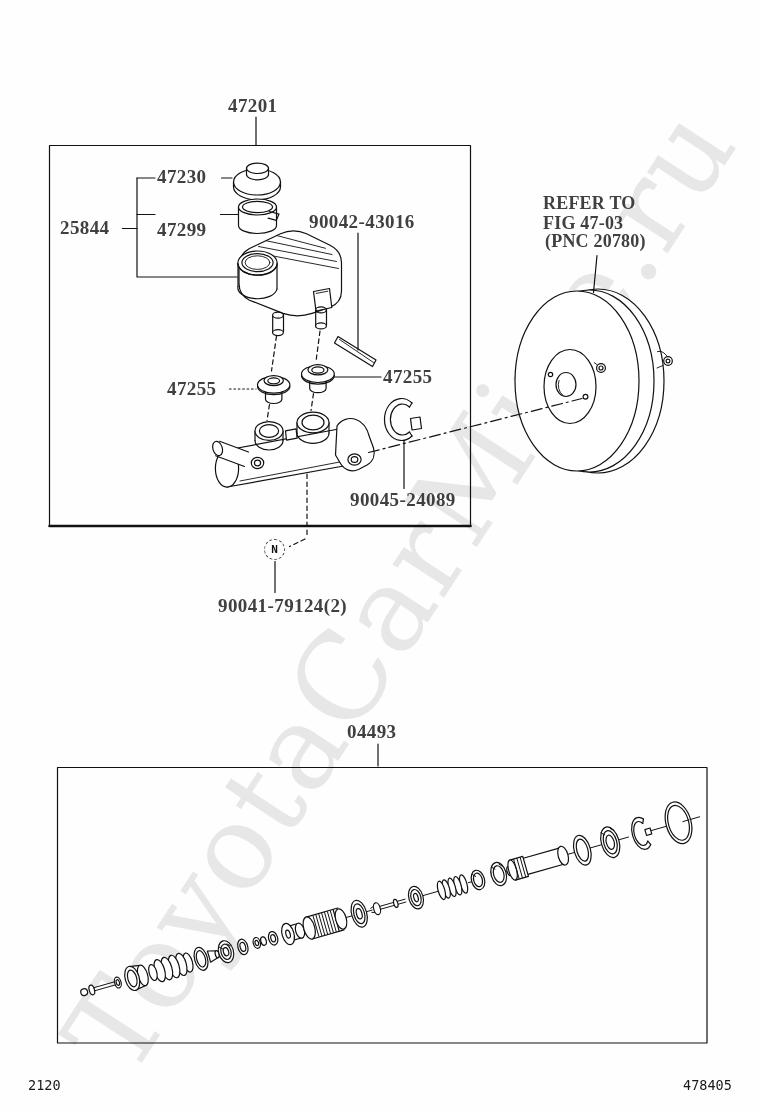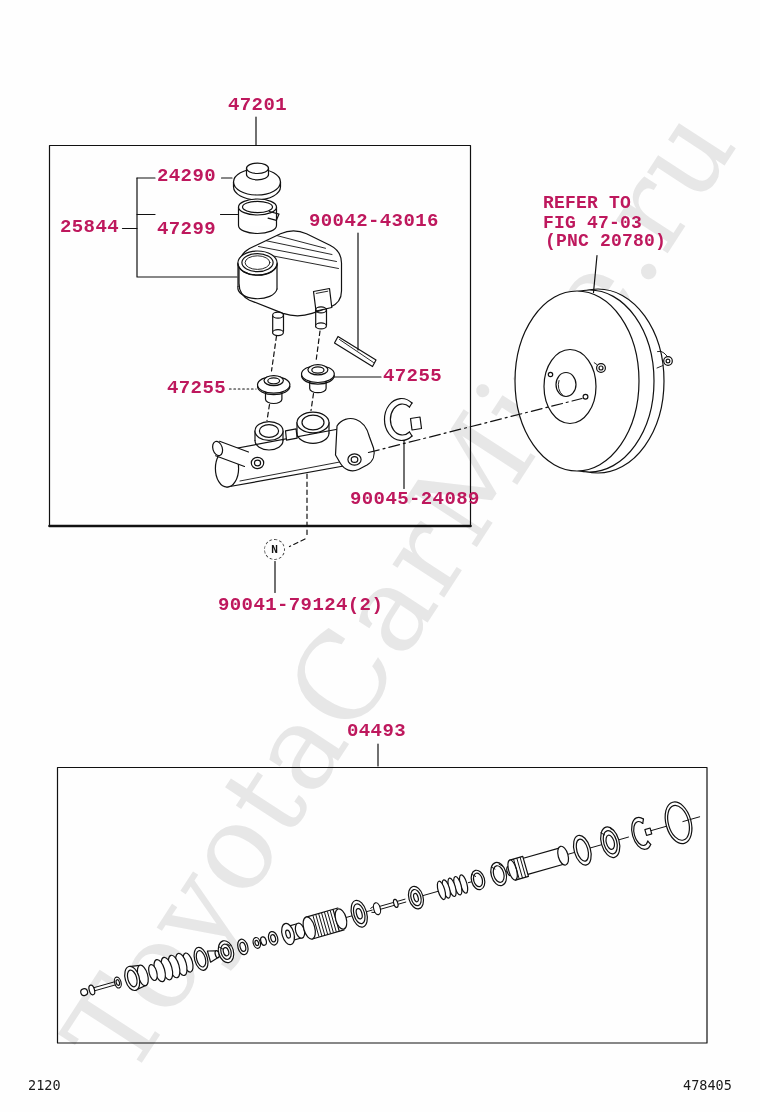--- a/index.html
+++ b/index.html
@@ -11,22 +11,22 @@
       color:#e7e7e7;white-space:nowrap;z-index:0;}
   svg.art{position:absolute;left:0;top:0;z-index:1;}
   .ln{fill:none;stroke:#111111;stroke-width:1.2;stroke-linecap:round;stroke-linejoin:round;}
   .fw{fill:#ffffff;stroke:#111111;stroke-width:1.2;stroke-linejoin:round;}
   .fwn{fill:#ffffff;stroke:none;}
   .thin{stroke-width:0.9;}
   .thk{stroke-width:2.6;}
   .dsh{stroke-dasharray:4.5 3.5;}
   .dot{stroke-dasharray:1.6 2.8;}
   .ddt{stroke-dasharray:11 4 2 4;}
-  .pn{position:absolute;font-family:Liberation Mono, monospace;font-weight:bold;
-      font-size:19px;line-height:19px;letter-spacing:0.4px;color:#be185d;
+  .pn{position:absolute;font-family:Liberation Serif, serif;font-weight:bold;
+      font-size:19px;line-height:19px;letter-spacing:0.4px;color:#404040;
       white-space:pre;z-index:3;}
   .pn.sm{font-size:18px;line-height:20px;letter-spacing:0.2px;text-align:center;}
   .ft{position:absolute;font-family:"DejaVu Sans Mono",monospace;font-size:13.5px;
       line-height:14px;color:#1a1a1a;z-index:3;}
   .ncircle{position:absolute;left:264px;top:539px;width:21px;height:21px;
       border:1px dashed #444;border-radius:50%;box-sizing:border-box;
       display:flex;align-items:center;justify-content:center;
       font-family:"DejaVu Sans Mono",monospace;font-weight:bold;font-size:11px;
       color:#111;z-index:3;background:transparent;}
 </style>
@@ -272,21 +272,21 @@
       <path class="ln" d="M 655.4 895.8 A 6.7 12.3 0 1 0 655.4 914.2"></path>
       <path class="ln" d="M 657.3 891.8 L 655.4 895.8 M 657.3 918.2 L 655.4 914.2"></path>
       <path class="fw" d="M 655.8 902.2 h 5.4 v 6.2 h -5.4 Z"></path>
       <ellipse class="fw" cx="690" cy="905" rx="12.5" ry="21.4"></ellipse>
       <ellipse class="ln" cx="690" cy="905" rx="10.1" ry="17.9"></ellipse>
       <path class="ln thin" d="M 694.5 905 h 6.5"></path>
     </g>
   </svg>
 
   <div class="pn" style="left:228px;top:96px">47201</div>
-  <div class="pn" style="left:157px;top:167px">24290</div>
+  <div class="pn" style="left:157px;top:167px">47230</div>
   <div class="pn" style="left:157px;top:220px">47299</div>
   <div class="pn" style="left:60px;top:218px">25844</div>
   <div class="pn" style="left:309px;top:212px">90042-43016</div>
   <div class="pn" style="left:167px;top:379px">47255</div>
   <div class="pn" style="left:383px;top:367px">47255</div>
   <div class="pn" style="left:350px;top:490px">90045-24089</div>
   <div class="pn" style="left:218px;top:596px">90041-79124(2)</div>
   <div class="pn" style="left:347px;top:722px">04493</div>
 
   <div class="pn sm" style="left:543px;top:193px">REFER TO</div>

